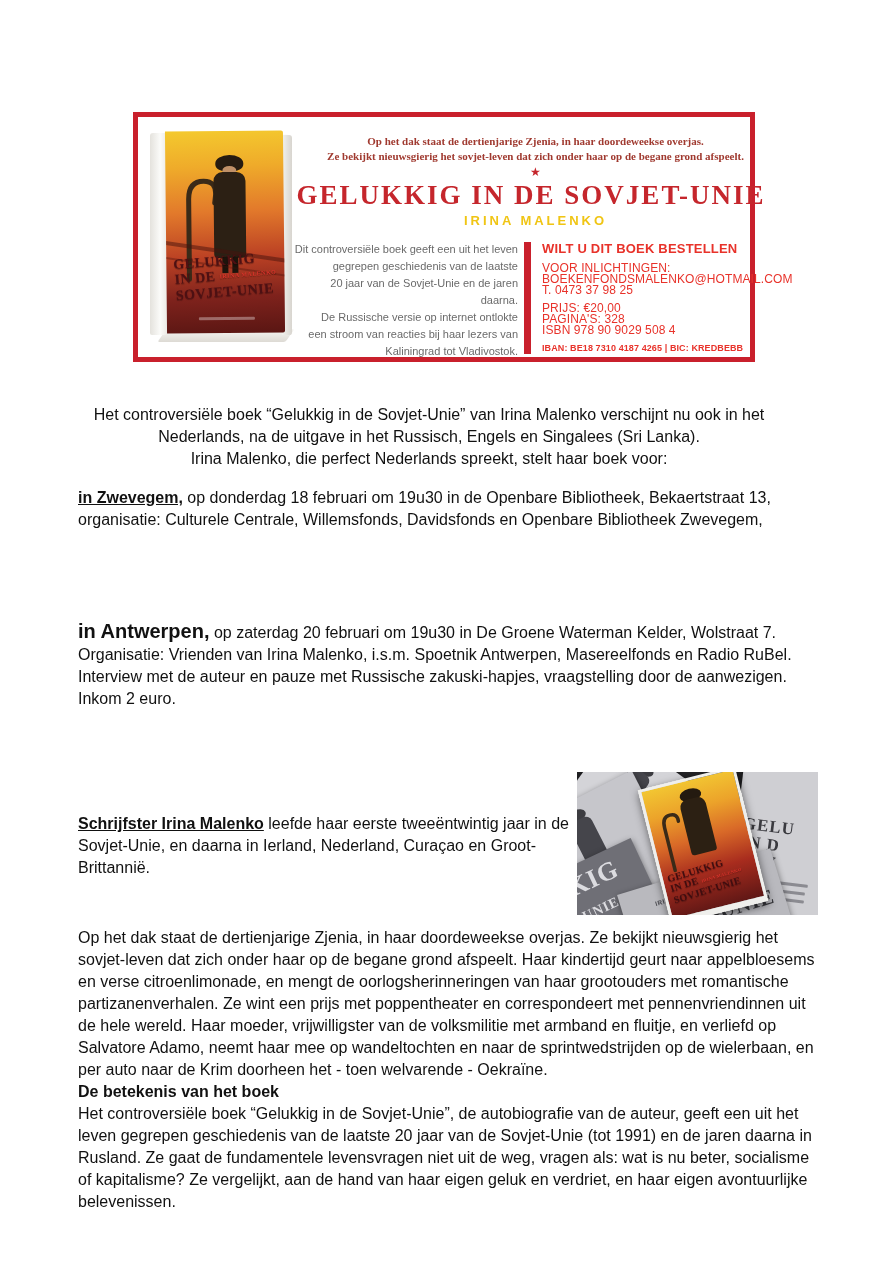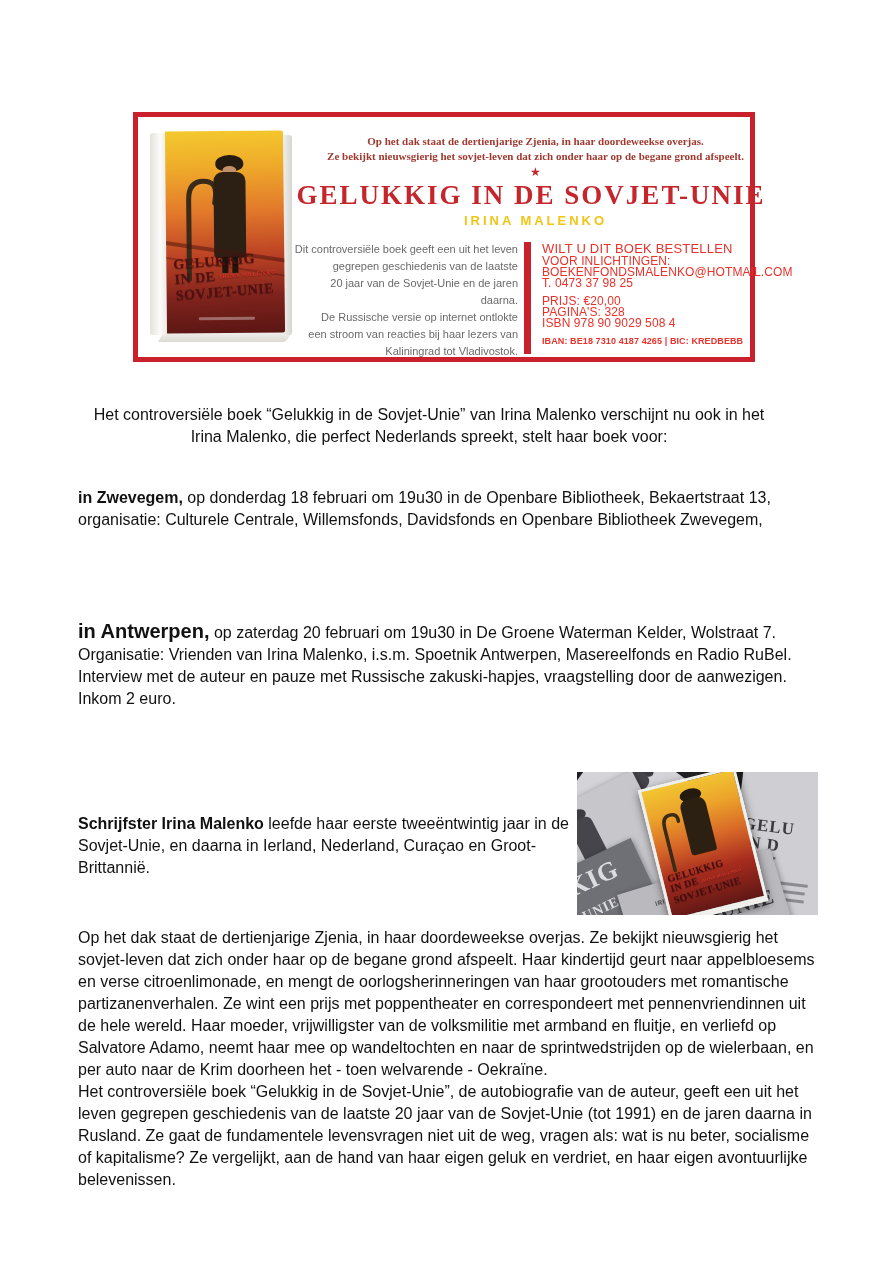--- a/index.html
+++ b/index.html
@@ -48,31 +48,31 @@
   #banner-star{left:170px;top:49px;width:455px;text-align:center;color:#c5262c;font-size:12px;line-height:12px;}
   #banner-title{left:158px;top:63px;width:470px;text-align:center;
     font-family:"Liberation Serif",serif;font-weight:bold;color:#c5262c;
     font-size:27px;line-height:30px;letter-spacing:2px;}
   #banner-author{left:170px;top:96px;width:455px;text-align:center;
     color:#f0c514;font-weight:bold;font-size:13px;letter-spacing:3px;}
   #banner-blurb{left:152px;top:124px;width:228px;text-align:right;
     color:#6a6a6a;font-size:11px;line-height:17px;}
   #banner-divider{left:386px;top:125px;width:7px;height:112px;background:#c9202c;}
   #order{left:404px;top:124px;width:212px;color:#e8322a;}
-  .order-heading{font-weight:normal;font-size:13px;letter-spacing:.2px;white-space:nowrap;}
+  .order-heading{font-weight:bold;font-size:13px;letter-spacing:.2px;margin-bottom:7px;white-space:nowrap;}
   .order-group{font-weight:normal;font-size:12px;line-height:11px;margin-bottom:7px;letter-spacing:.1px;}
   .order-iban{font-weight:bold;font-size:9px;letter-spacing:.1px;white-space:nowrap;margin-top:2px;}
 
   
   .bodytext{font-size:16px;line-height:22px;color:#111;}
   #intro{left:44px;top:404px;width:770px;text-align:center;}
   #event-zwevegem{left:78px;top:487px;width:742px;}
   #event-kortrijk{left:78px;top:565px;width:742px;}
   #event-antwerpen{left:78px;top:620px;width:742px;}
-  .lead-bold{font-weight:bold;}
+  .lead-bold{font-weight:bold;text-decoration:underline;}
   .lead-big{font-weight:bold;font-size:20px;}
   #bio{left:78px;top:813px;width:504px;}
   #description{left:78px;top:927px;width:748px;}
   #description p{margin:0;}
   .desc-heading{font-weight:bold;}
 
   
   #photo{left:577px;top:772px;width:241px;height:143px;background:#232326;overflow:hidden;}
   .pcard{position:absolute;box-shadow:0 2px 6px rgba(0,0,0,.45);}
   .serif-dark{font-family:"Liberation Serif",serif;font-weight:bold;color:#3a3a3f;}
@@ -166,20 +166,21 @@
         <div>PRIJS: €20,00</div>
         <div>PAGINA'S: 328</div>
         <div>ISBN 978 90 9029 508 4</div>
       </div>
       <div class="order-iban">IBAN: BE18 7310 4187 4265  |  BIC: KREDBEBB</div>
     </div>
   </div>
 
   <div id="intro" class="abs bodytext">
     <div>Het controversiële  boek “Gelukkig in de Sovjet-Unie” van Irina Malenko verschijnt nu ook in het</div>
+    <div>Nederlands, na de uitgave in het Russisch, Engels en  Singalees (Sri Lanka).</div>
     <div>Irina Malenko, die perfect Nederlands spreekt, stelt haar boek voor:</div>
   </div>
 
   <div id="event-zwevegem" class="abs bodytext">
     <div><span class="lead-bold">in Zwevegem,</span><span> op donderdag 18 februari om 19u30 in de Openbare Bibliotheek, Bekaertstraat 13,</span></div>
     <div>organisatie: Culturele Centrale,  Willemsfonds, Davidsfonds en Openbare Bibliotheek Zwevegem,</div>
   </div>
 
   <div id="event-kortrijk" class="abs bodytext">
   </div>
@@ -239,16 +240,17 @@
         <div>GELUKKIG</div>
         <div><span>IN DE</span>
           <span class="pcolor-author">IRINA MALENKO</span></div>
         <div>SOVJET-UNIE</div>
       </div>
     </div>
   </div>
 
   <div id="description" class="abs bodytext">
     <p>Op het dak staat de dertienjarige Zjenia, in haar doordeweekse overjas. Ze bekijkt nieuwsgierig het sovjet-leven dat zich onder haar op de begane grond afspeelt. Haar kindertijd geurt naar appelbloesems en verse citroenlimonade, en mengt de oorlogsherinneringen van haar grootouders met romantische partizanenverhalen. Ze wint een prijs met poppentheater en correspondeert met pennenvriendinnen uit de hele wereld. Haar moeder, vrijwilligster van de volksmilitie met armband en fluitje, en verliefd op Salvatore Adamo, neemt haar mee op wandeltochten en naar de sprintwedstrijden op de wielerbaan, en per auto naar de Krim doorheen het - toen welvarende - Oekraïne.</p>
+    <div class="desc-heading">De betekenis van het boek</div>
     <p>Het controversiële boek “Gelukkig in de Sovjet-Unie”, de autobiografie van de auteur, geeft een uit het leven gegrepen geschiedenis van de laatste 20 jaar van de Sovjet-Unie (tot 1991) en de jaren daarna in Rusland. Ze gaat de fundamentele levensvragen niet uit de weg, vragen als: wat is nu beter, socialisme of kapitalisme? Ze vergelijkt, aan de hand van haar eigen geluk en verdriet, en haar eigen avontuurlijke belevenissen.</p>
   </div>
 
 </div>
 
 </body></html>

